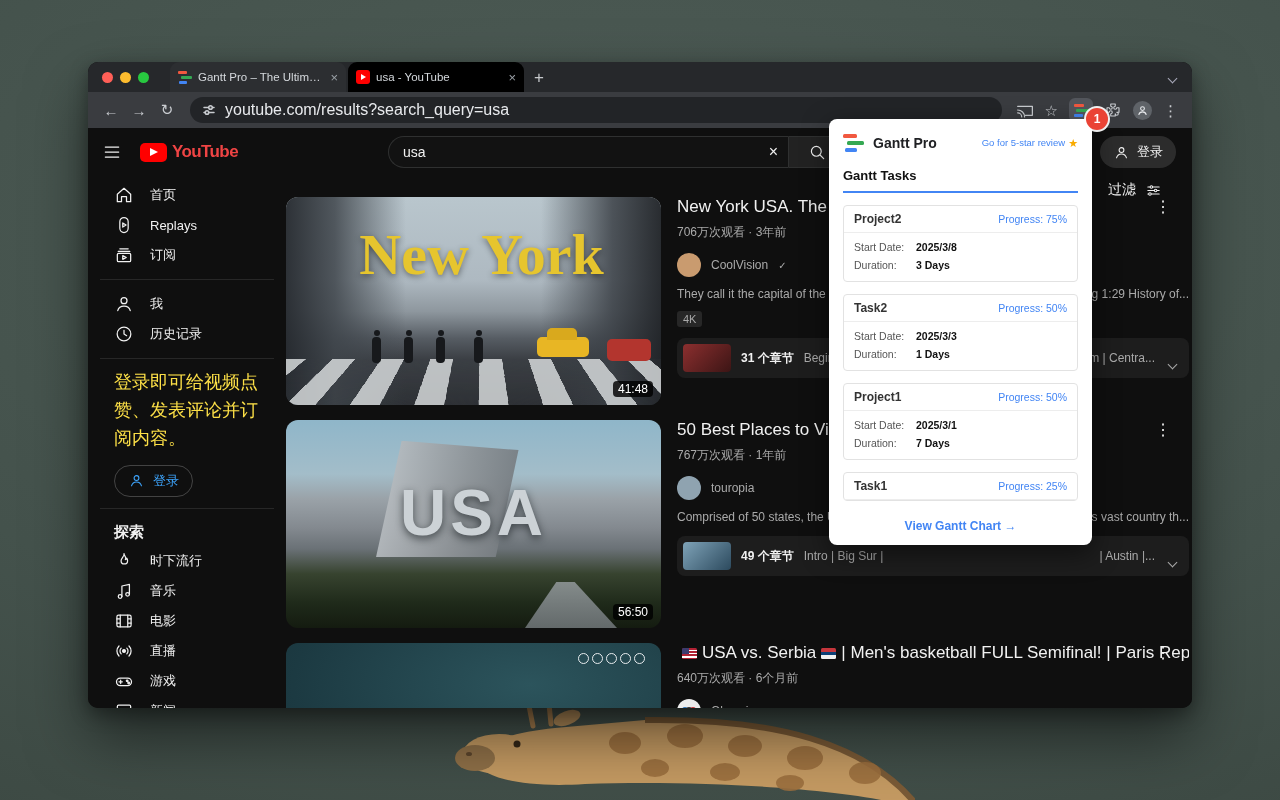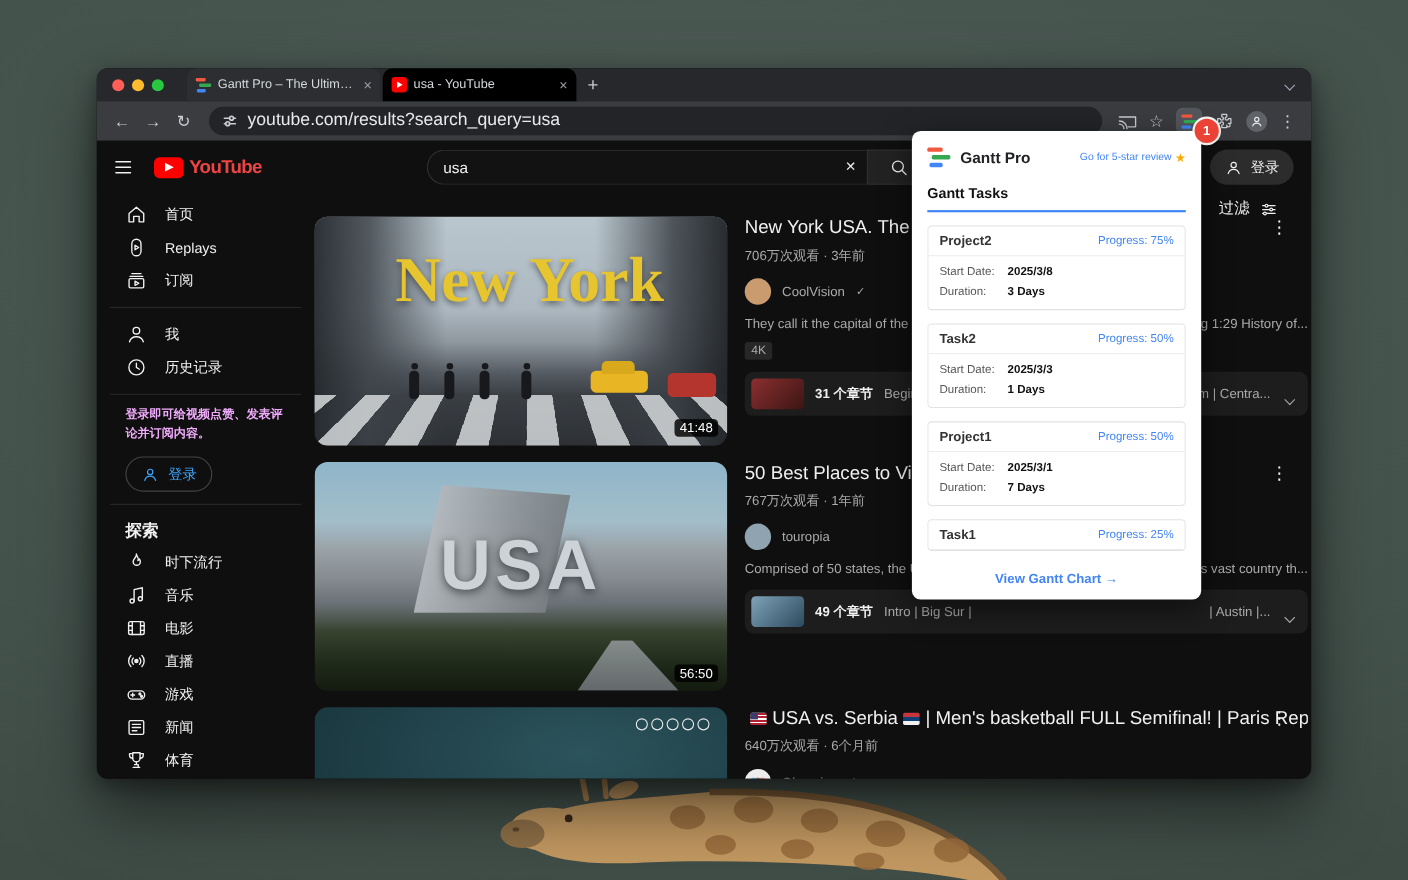--- a/index.html
+++ b/index.html
@@ -78,21 +78,21 @@
   .signin-pill { height:32px; border-radius:16px; background:rgba(255,255,255,.12); color:#f1f1f1;
     font-size:13px; display:flex; align-items:center; gap:7px; padding:0 13px; }
 
   .filter-btn { position:absolute; right:30px; top:53px; display:flex; align-items:center; gap:9px;
     color:#f1f1f1; font-size:14px; z-index:4; }
 
   .sidebar { position:absolute; left:0; top:48px; bottom:0; width:198px; overflow:hidden; padding-top:4px; }
   .side-item { height:30px; display:flex; align-items:center; gap:16px; padding-left:26px;
     color:#f1f1f1; font-size:13px; }
   .divider { height:1px; background:#272727; margin:9px 12px; }
-  .prompt { padding:1px 24px 0 26px; color:#f0abfc; font-size:11px; line-height:1.55;font-weight:bold; }
+  .prompt { padding:1px 24px 0 26px; color:#fde047; font-size:18px; line-height:1.55; }
   .sidebar-signin { margin:12px 0 2px 26px; display:inline-flex; align-items:center; gap:8px; height:32px;
     padding:0 13px; border:1px solid rgba(255,255,255,.22); border-radius:16px; color:#3ea6ff;
     font-size:13px; font-weight:500; }
   .explore-title { padding:5px 26px 4px; color:#f1f1f1; font-size:15px; font-weight:700; }
 
   .results { position:absolute; left:198px; top:48px; right:0; bottom:0; padding-top:21px; overflow:hidden; }
   .vrow { position:relative; display:flex; gap:16px; margin-bottom:15px; }
   .thumb { width:375px; height:208px; border-radius:12px; position:relative; overflow:hidden; flex:none; }
   .dur { position:absolute; right:8px; bottom:8px; background:rgba(0,0,0,.82); color:#fff;
     font-size:12px; font-weight:500; padding:1px 5px; border-radius:4px; z-index:3; }

